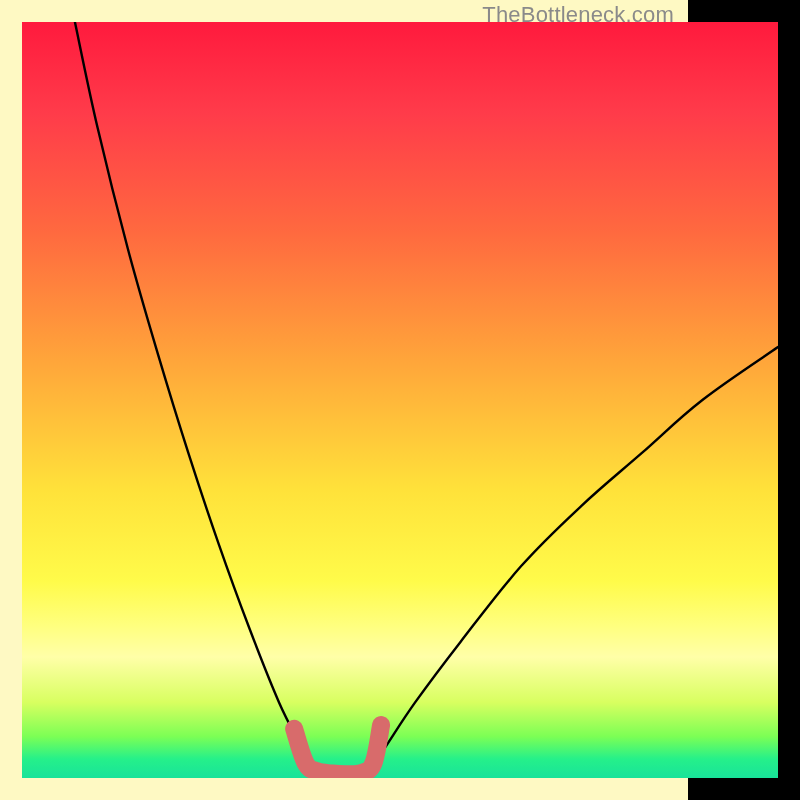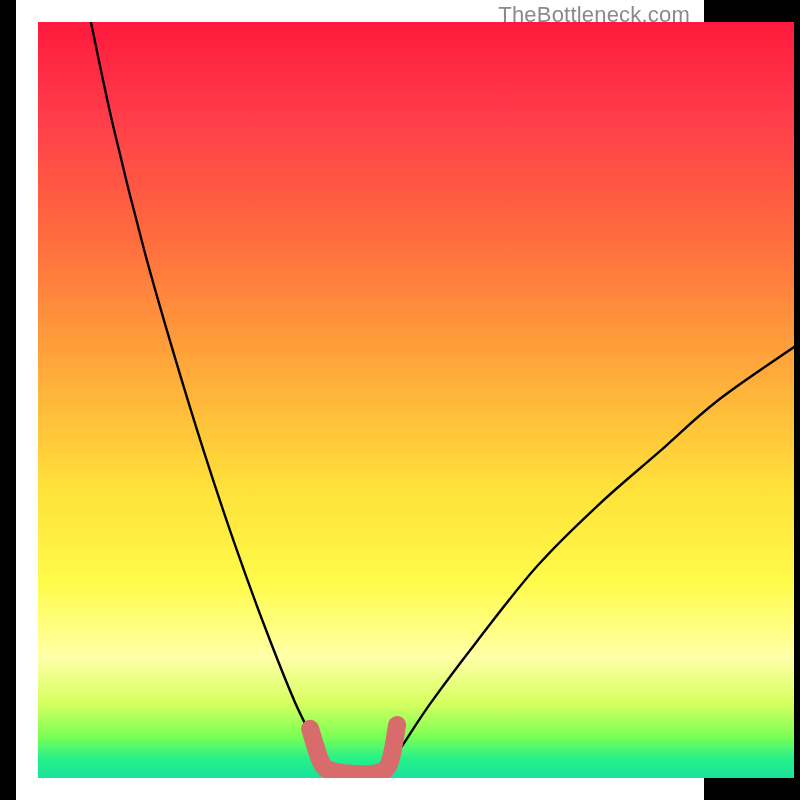--- a/index.html
+++ b/index.html
@@ -5,25 +5,25 @@
   html, body {
     margin: 0;
     padding: 0;
     width: 800px;
     height: 800px;
     background: #000000;
     overflow: hidden;
   }
   .frame {
     position: absolute;
-    left: 16px;
+    left: 0;
     top: 0;
     width: 688px;
     height: 800px;
-    background: #ffffff;
+    background: #fef9c3;
   }
   .plot-area {
     position: absolute;
     left: 22px;
     top: 22px;
     width: 756px;
     height: 756px;
     overflow: hidden;
   }
   .gradient {

